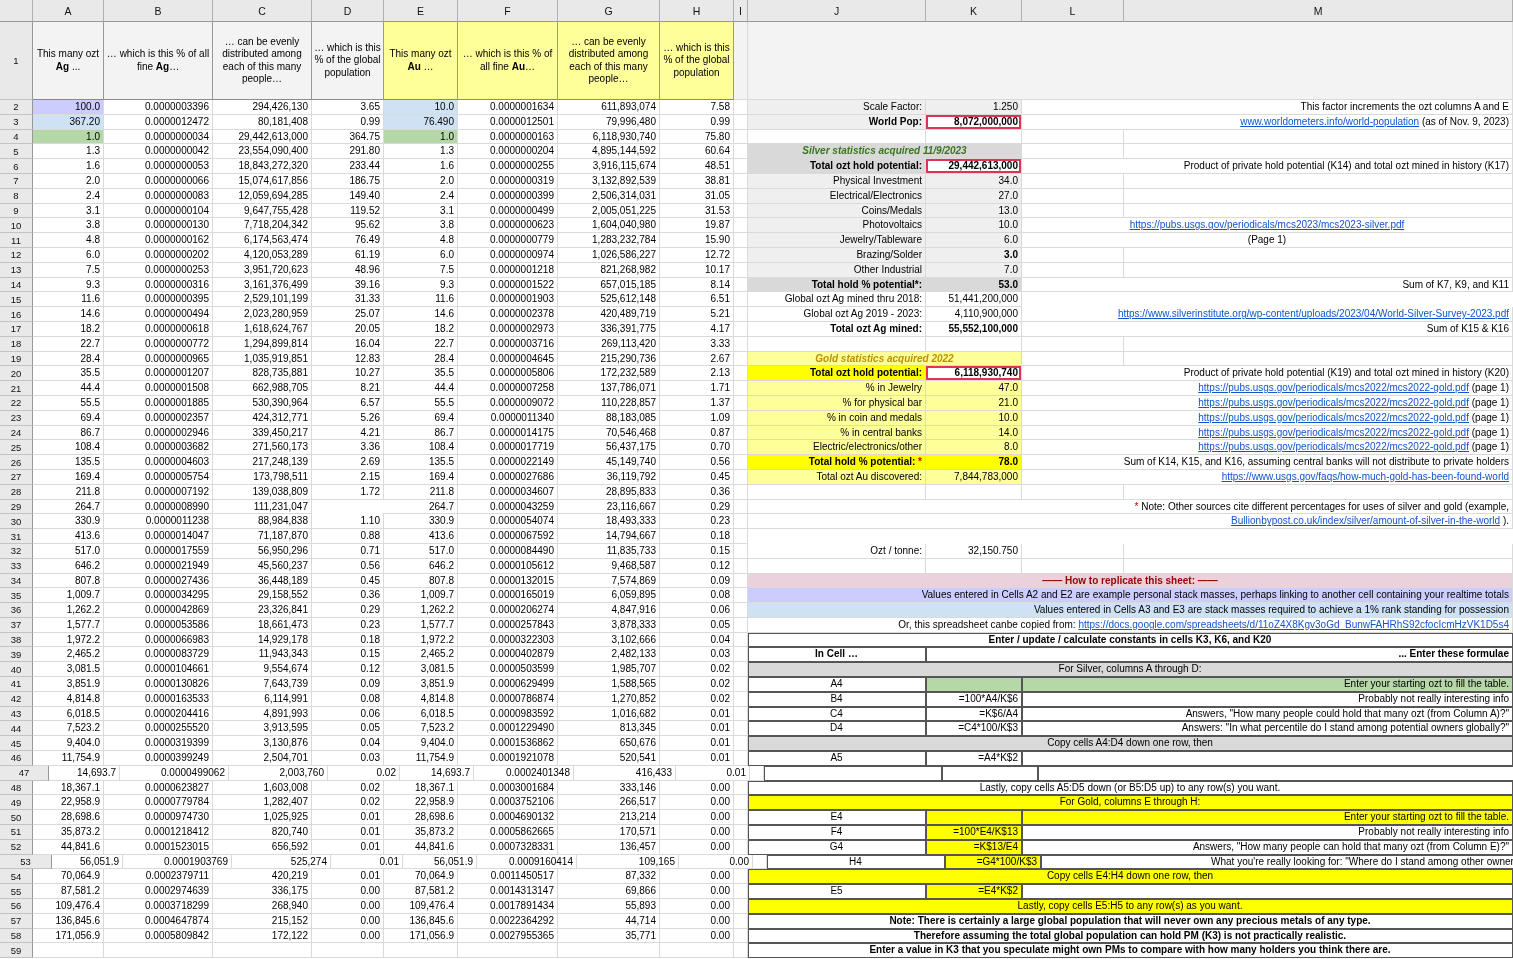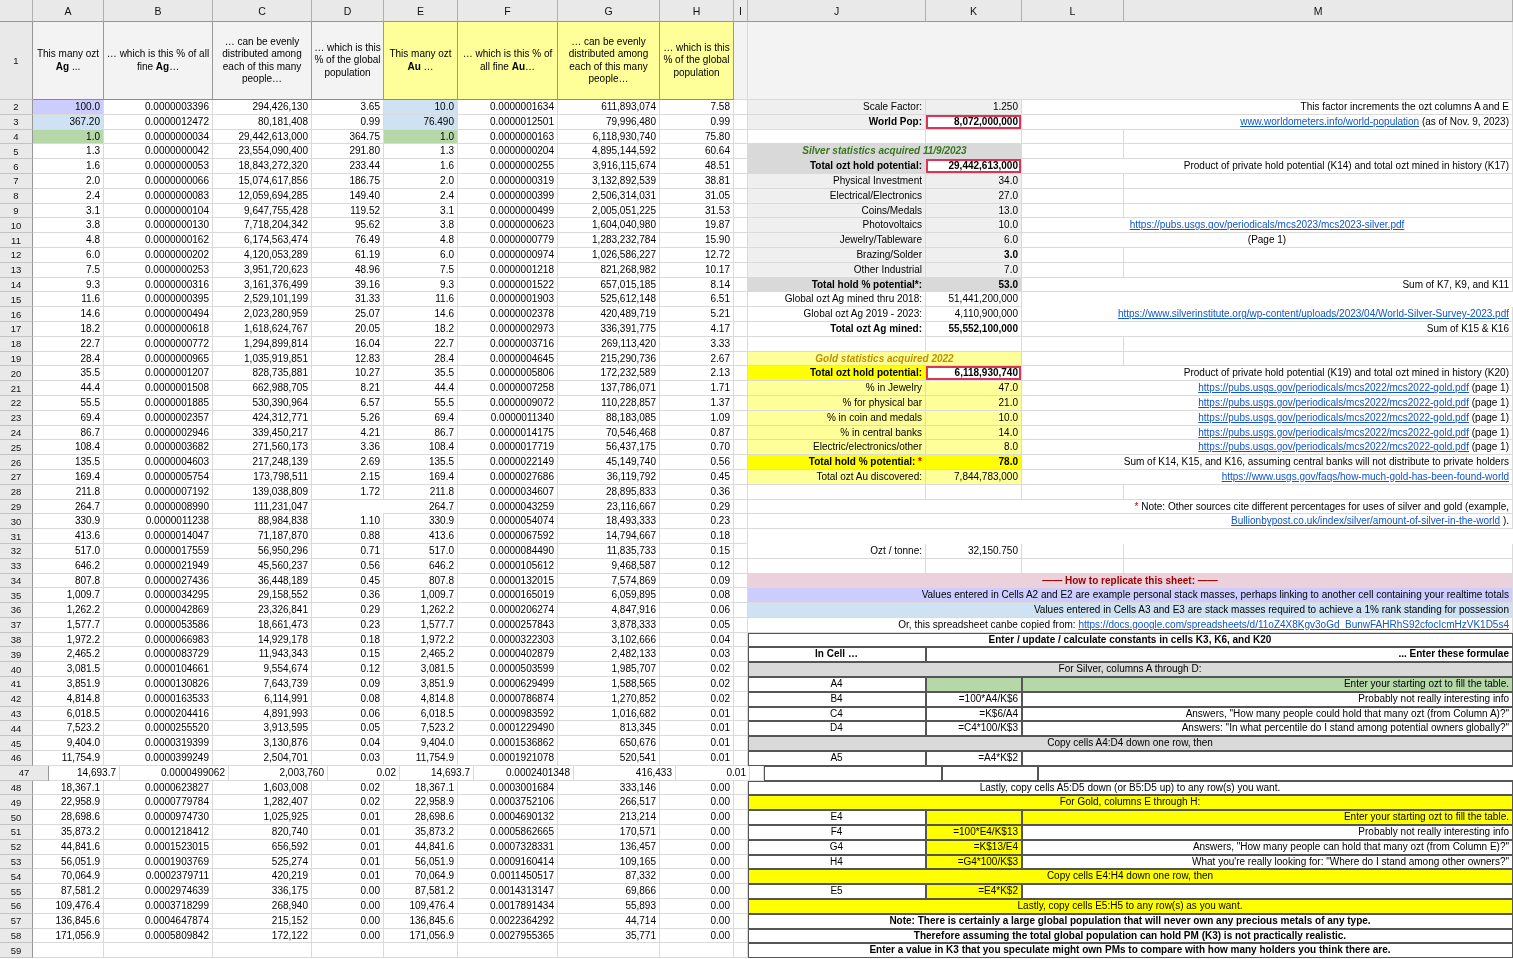--- a/index.html
+++ b/index.html
@@ -837,21 +837,21 @@
         <div class="cell num" style="width: 74px;">44,841.6</div>
         <div class="cell num" style="width: 100px;">0.0007328331</div>
         <div class="cell num" style="width: 102px;">136,457</div>
         <div class="cell num" style="width: 74px;">0.00</div>
         <div class="cell" style="width: 14px;"></div>
         <div class="cell rc ctr bord" style="width: 178px;"><span class="w"><span>G4</span></span></div>
         <div class="cell rc txt y1 bord" style="width: 96px;"><span class="w"><span>=K$13/E4</span></span></div>
         <div class="cell rc txt bord" style="width: 491px;"><span class="w"><span>Answers, "How many people can hold that many ozt (from Column E)?"</span></span></div>
       </div>
       <div class="row" style="height: 14.8px;">
-        <div class="rowh" style="width: 33px;">53</div>
+        <div class="rowh" style="width: 52px;">53</div>
         <div class="cell num" style="width: 71px;">56,051.9</div>
         <div class="cell num" style="width: 109px;">0.0001903769</div>
         <div class="cell num" style="width: 99px;">525,274</div>
         <div class="cell num" style="width: 72px;">0.01</div>
         <div class="cell num" style="width: 74px;">56,051.9</div>
         <div class="cell num" style="width: 100px;">0.0009160414</div>
         <div class="cell num" style="width: 102px;">109,165</div>
         <div class="cell num" style="width: 74px;">0.00</div>
         <div class="cell" style="width: 14px;"></div>
         <div class="cell rc ctr bord" style="width: 178px;"><span class="w"><span>H4</span></span></div>

